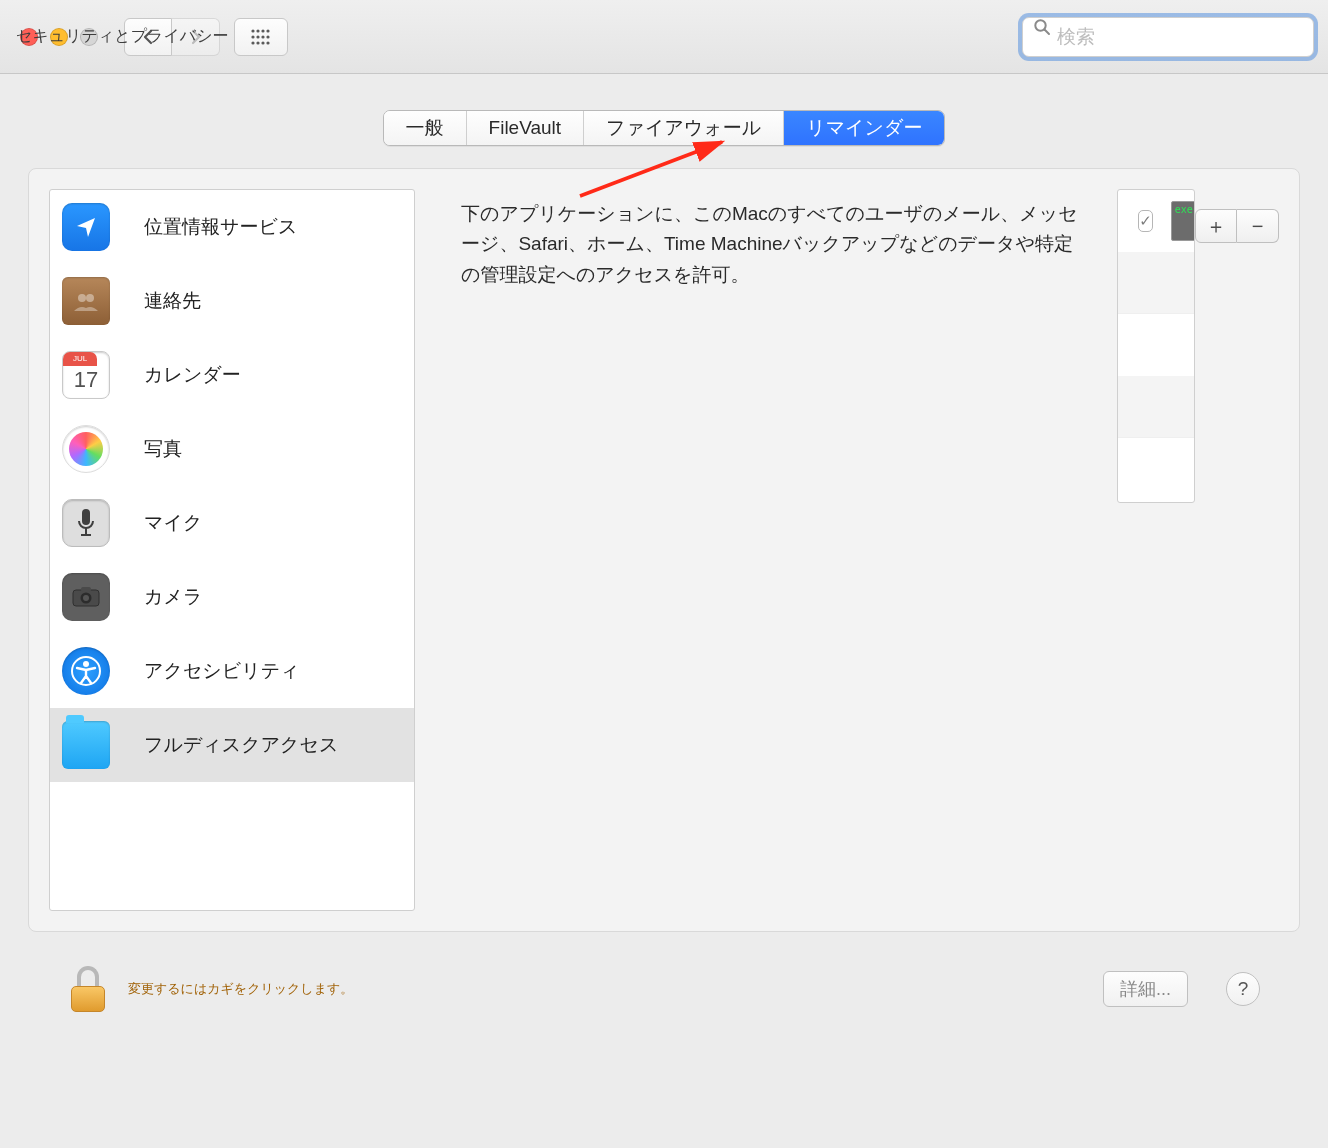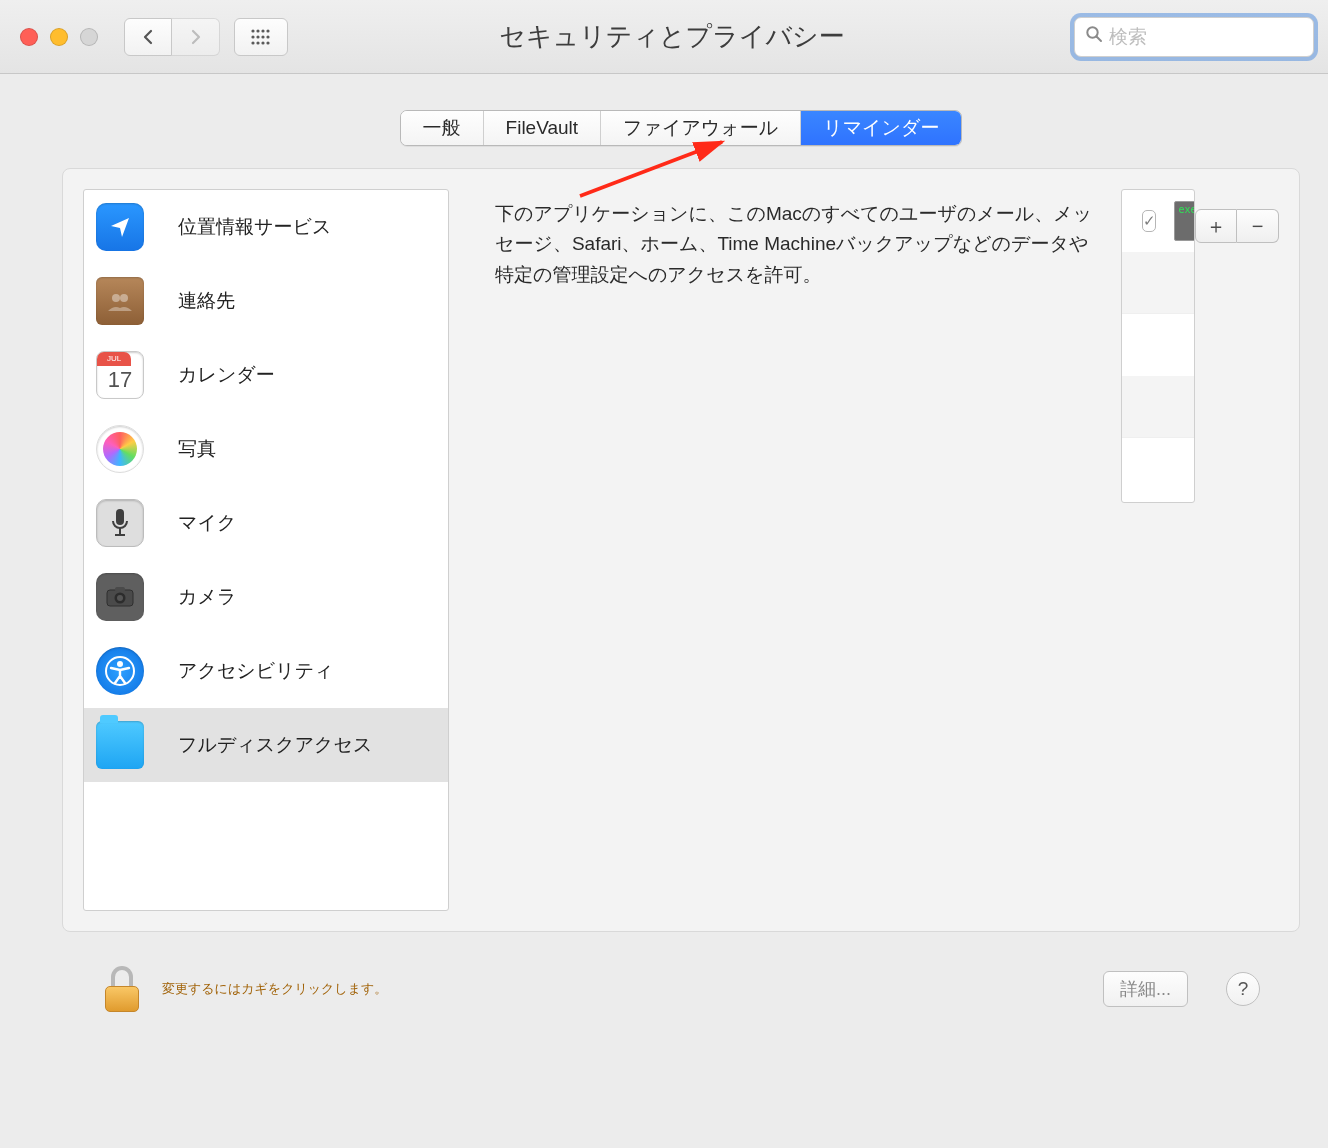--- a/index.html
+++ b/index.html
@@ -33,40 +33,40 @@
   .nav-btn:first-child { border-radius: 6px 0 0 6px; }
   .nav-btn:last-child { border-radius: 0 6px 6px 0; border-left: none; }
   .grid-btn {
     width: 54px; height: 38px; margin-left: 14px;
     background: linear-gradient(#fdfdfd,#f2f2f2);
     border: 1px solid #c8c8c8; border-radius: 6px;
     display: flex; align-items: center; justify-content: center;
     font-size: 14px; color: #555; letter-spacing: -2px;
   }
   .window-title {
-    position: absolute; left: 16px; right: 0; text-align: center;
-    font-size: 26px; color: #3d3d3d; pointer-events: none;
+    position: absolute; left: 16px; right: 0; 
+    font-size: 16px; color: #3d3d3d; pointer-events: none;
   }
   .search-wrap {
     margin-left: auto;
-    width: 240px; height: 40px;
+    width: 292px; height: 40px;
     border: 1px solid #cfcfcf; border-radius: 7px;
     background: #fff;
-    display: flex; align-items: center; padding: 0 10px;
+    display: flex; padding: 0 10px;
     box-shadow: 0 0 0 4px rgba(88,146,222,.55);
   }
   .search-icon { font-size: 18px; color: #8a8a8a; margin-right: 6px; }
   .search-input {
     border: none; outline: none; font-size: 19px; color: #333;
     flex: 1; background: transparent;
   }
   .search-input::placeholder { color: #bdbdbd; }
 
   
-  .main { padding: 32px 28px 10px; margin-left: 34px; }
+  .main { padding: 32px 28px 10px; }
 
   
   .tab-row { display: flex; justify-content: center; margin: 4px 0 10px; position:relative; }
   .tab-seg {
     display: flex; border-radius: 7px; overflow: hidden;
     border: 1px solid #b9b9b9; box-shadow: 0 1px 0 rgba(0,0,0,.06);
     background: #fff;
     height: 36px;
   }
   .tab-seg .tab {

